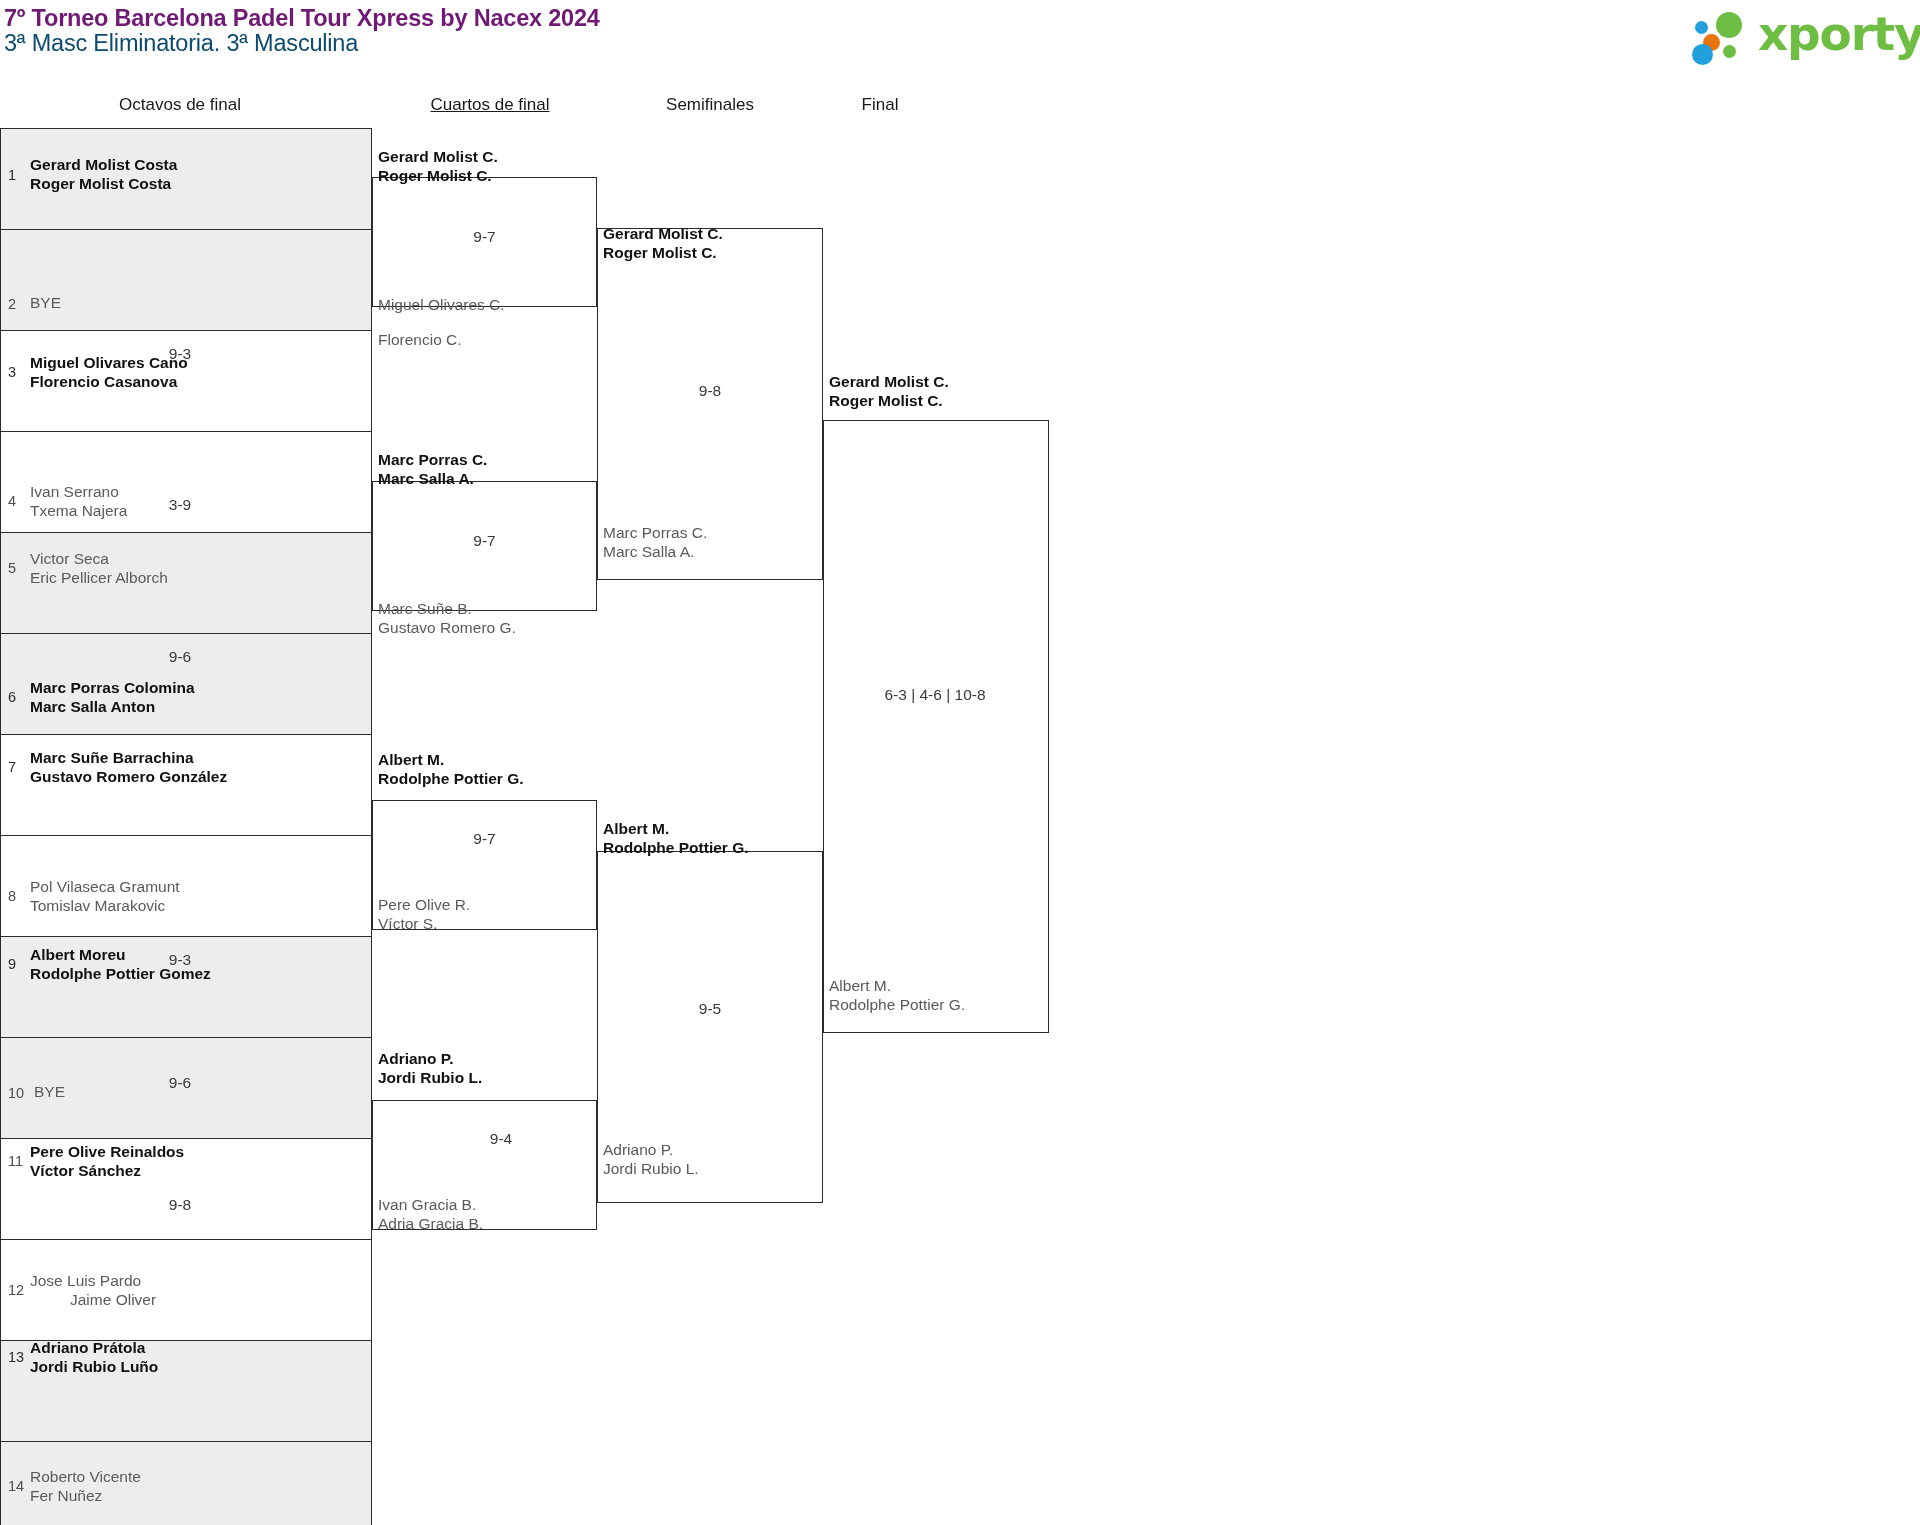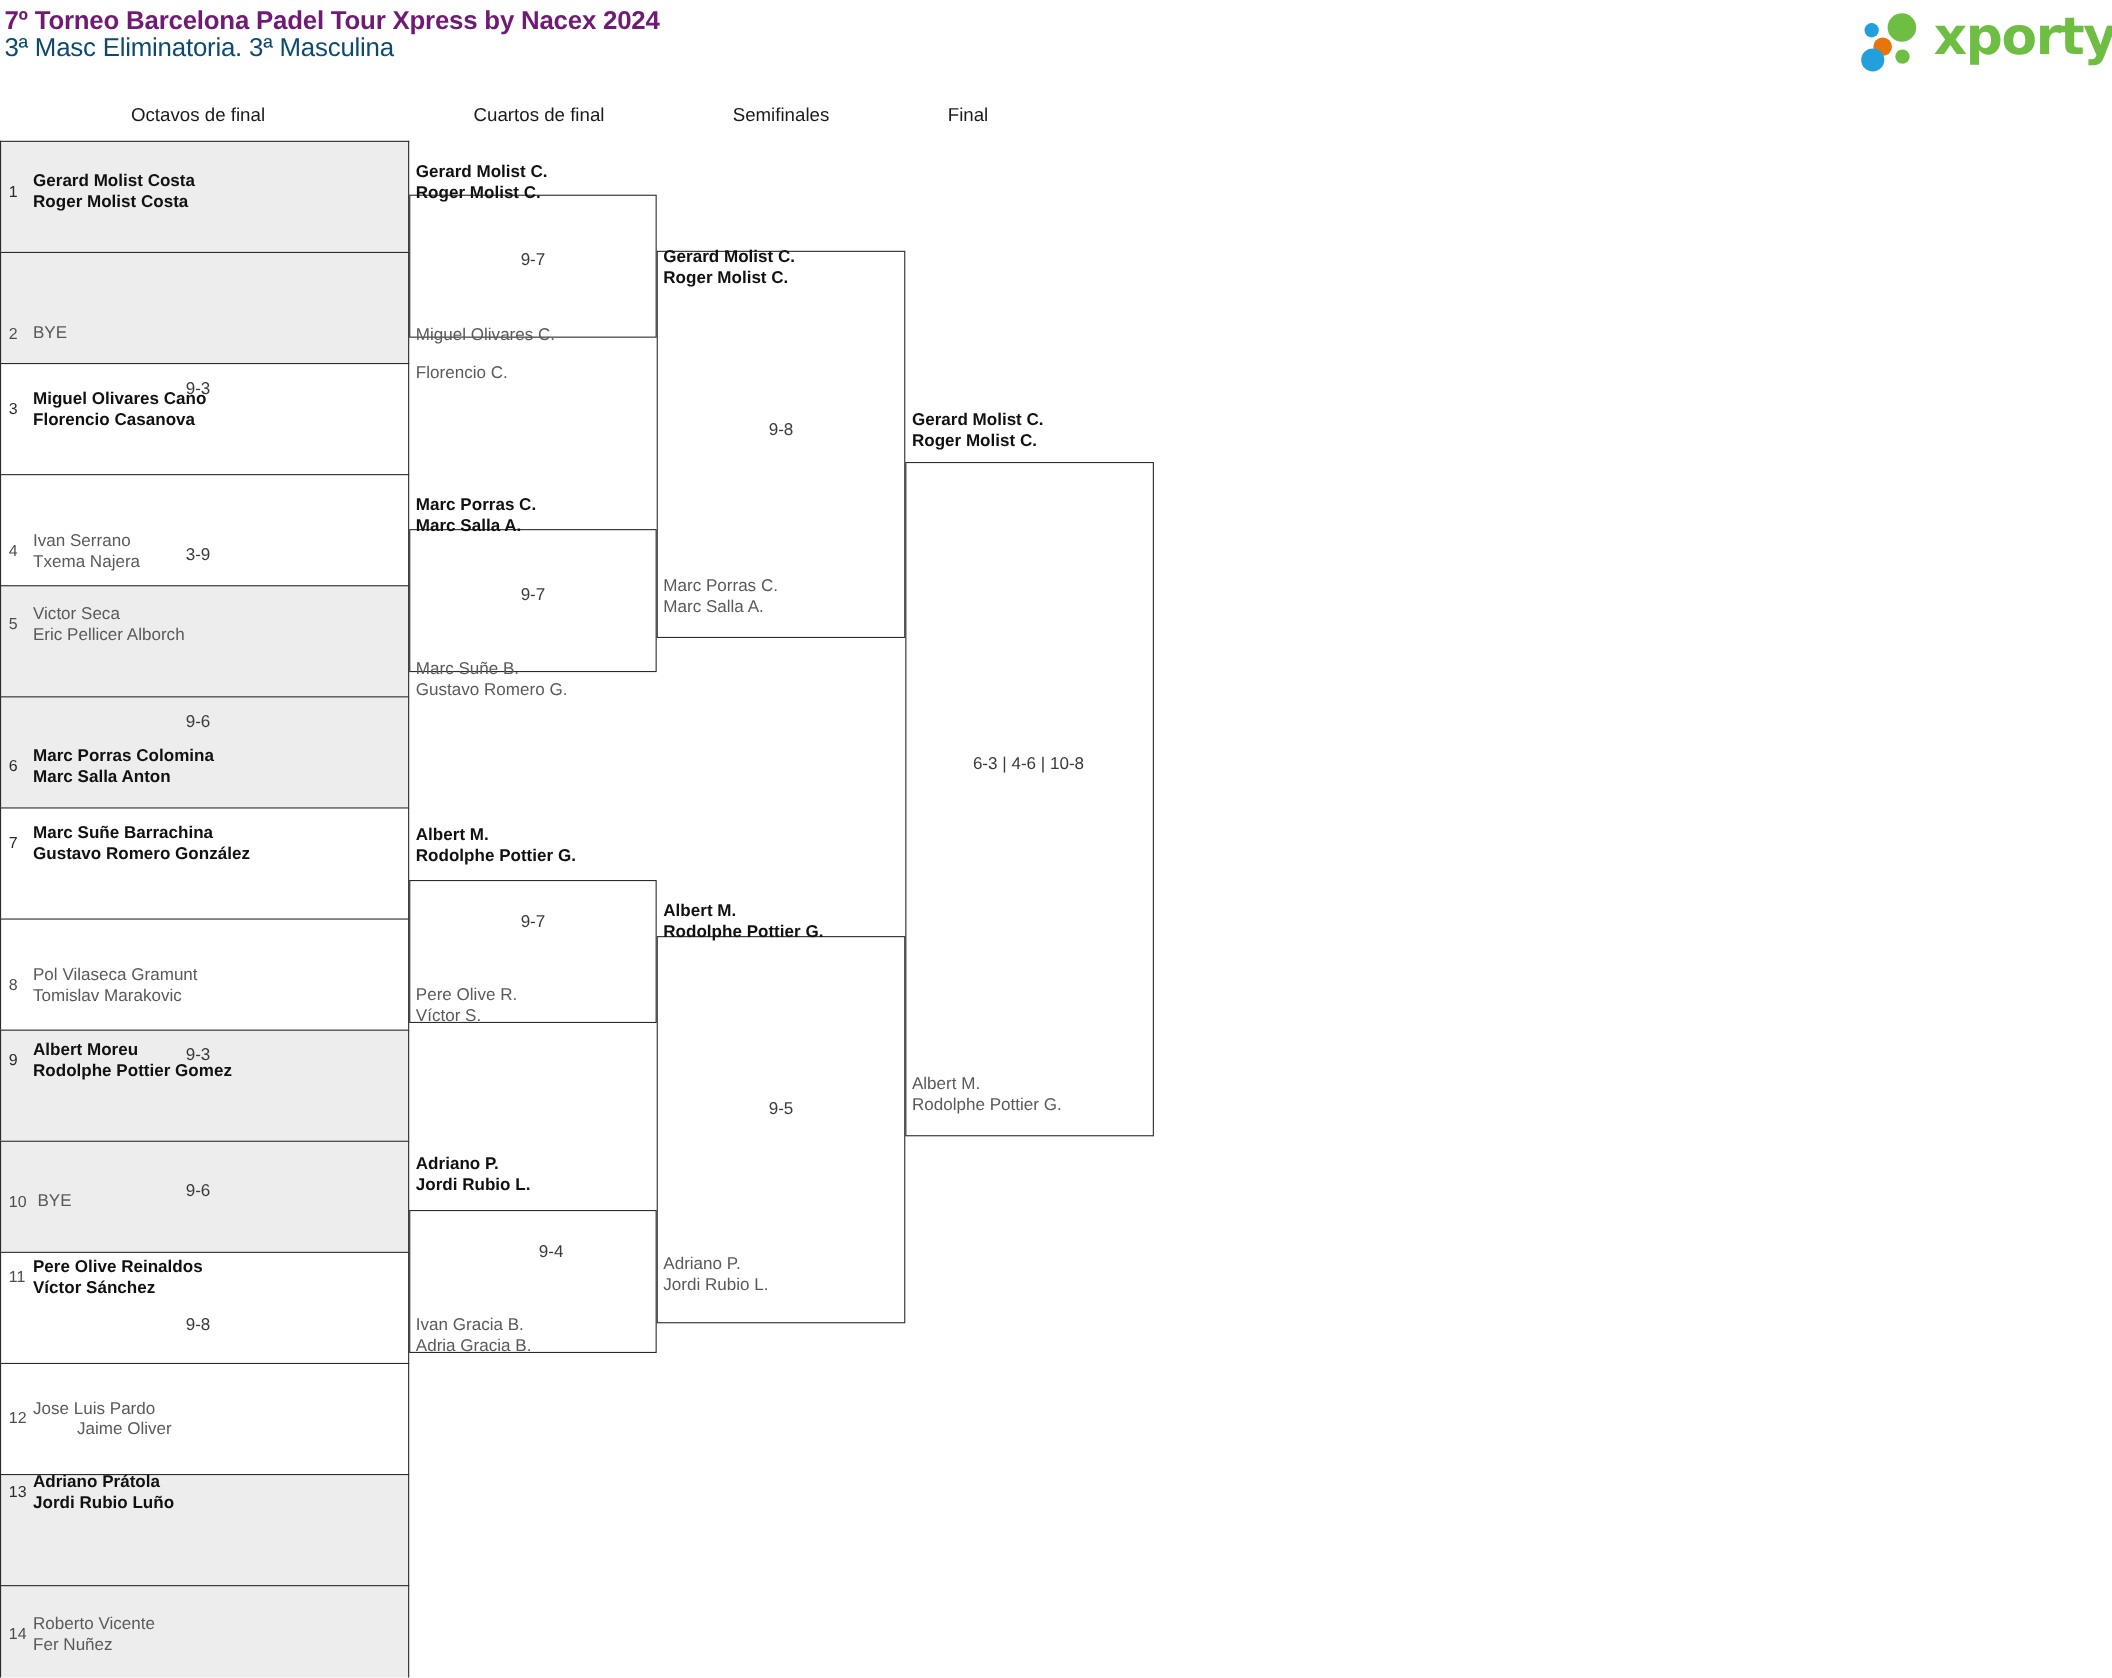--- a/index.html
+++ b/index.html
@@ -180,21 +180,21 @@
       <span class="dot dot-green-big"></span>
       <span class="dot dot-orange"></span>
       <span class="dot dot-blue-big"></span>
       <span class="dot dot-green-sm"></span>
     </div>
     <div id="brand-wordmark">xporty</div>
   </div>
 </div>
 
 <div class="round-header" style="left:60px;  width:240px;">Octavos de final</div>
-<div class="round-header" style="left:370px; width:240px;">Cuartos de final</div>
+<div class="round-header" style="left:370px; width:240px;text-decoration:underline;">Cuartos de final</div>
 <div class="round-header" style="left:590px; width:240px;">Semifinales</div>
 <div class="round-header" style="left:800px; width:160px;">Final</div>
 
 <div id="bracket">
 
   <div class="r1-cell shaded" style="top:128px; height:101px;">
     <span class="seed-num w" style="top:38px;">1</span>
     <span class="team-name winner" style="top:26px;">Gerard Molist Costa</span>
     <span class="team-name winner" style="top:45px;">Roger Molist Costa</span>
   </div>

